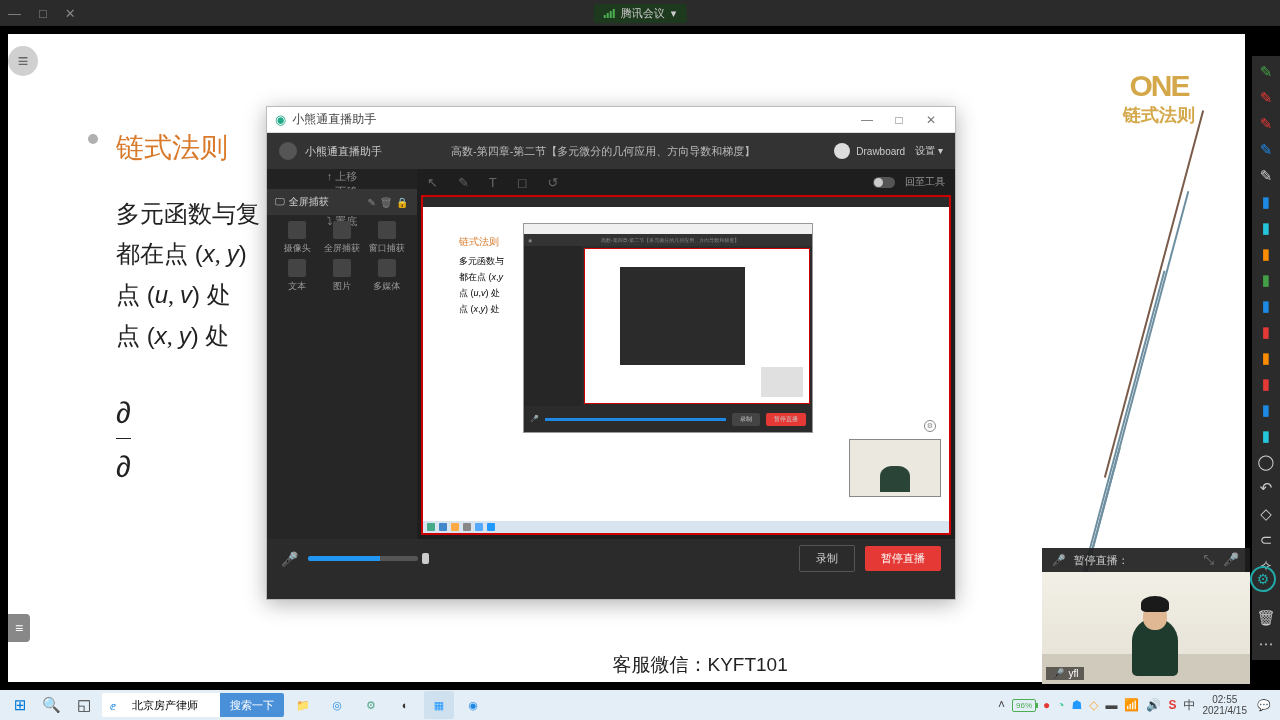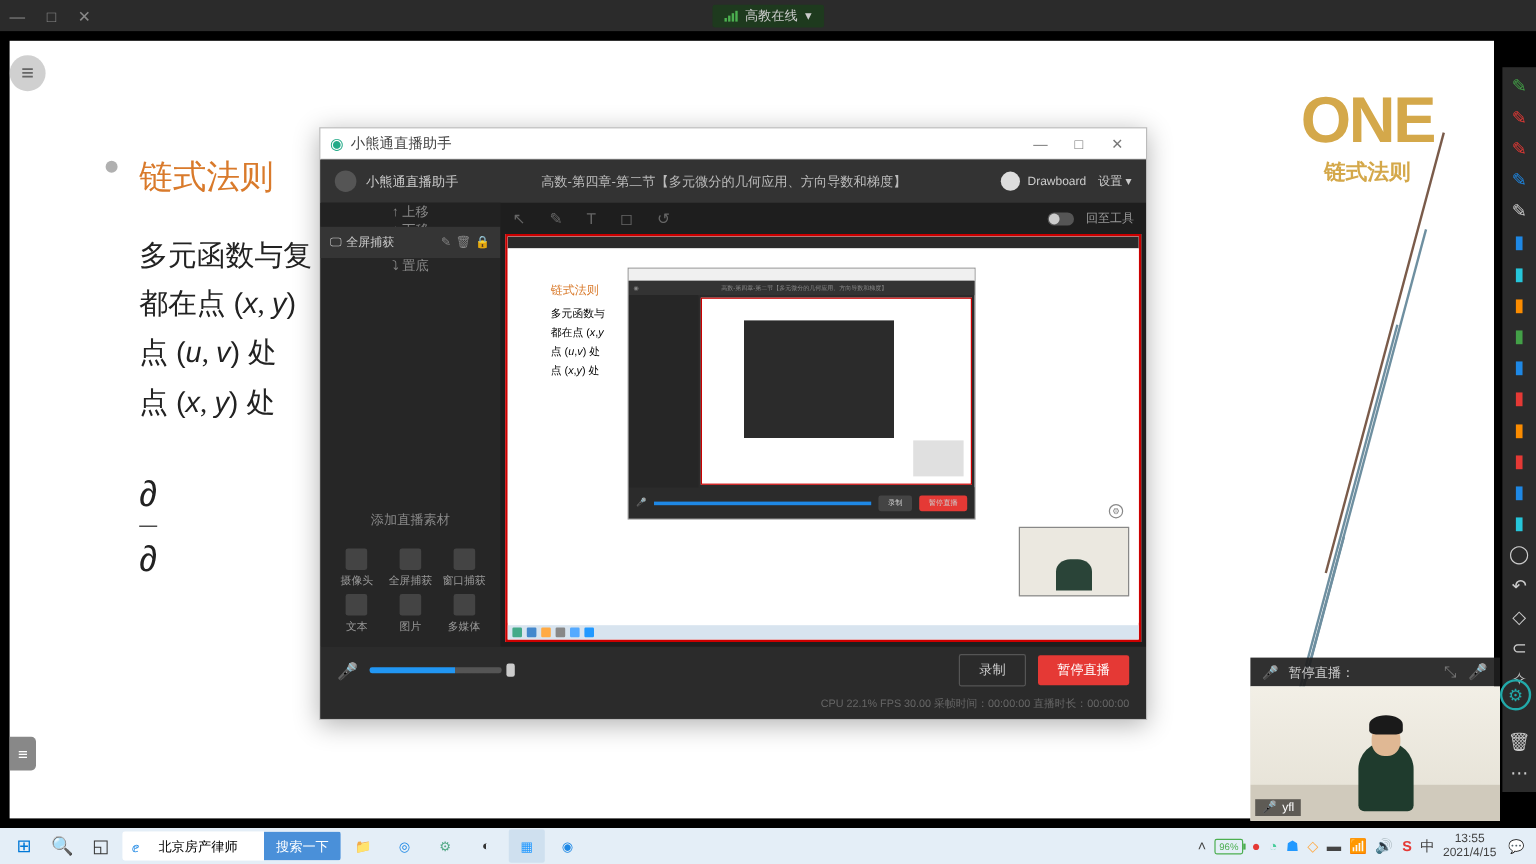--- a/index.html
+++ b/index.html
@@ -30,21 +30,21 @@
 .math-line i { font-style: italic; }
 
 
 .stripes { position: absolute; right: 40px; top: 30px; width: 180px; height: 640px; }
 .stripes .st { position: absolute; width: 2px; background: #6e8fa0; transform: rotate(15deg); right: 0; }
 .stripes .s1{height:380px; top:40px; right:50px; background:#7a5b4a;}
 .stripes .s2{height:420px; top:120px; right:70px;}
 .stripes .s3{height:390px; top:200px; right:90px;}
 .stripes .s4{height:200px; top:380px; right:110px;}
 .logo { position: absolute; right: 50px; top: 35px; color: #d4a84a; font-weight: bold; text-align: center; z-index: 6; }
-.logo .big { font-size: 54px; letter-spacing: -2px; }
+.logo .big { font-size: 30px; letter-spacing: -2px; }
 .logo .sub { font-size: 18px; }
 .bottom-text { position: absolute; bottom: 4px; left: 50%; transform: translateX(-8%); font-size: 19px; color: #222; text-align: left; line-height: 1.35; }
 
 
 .pen-toolbar { position: absolute; top: 30px; right: 0; width: 28px; bottom: 30px; background: #2b2b2b; display: flex; flex-direction: column; align-items: center; padding: 6px 0; gap: 6px; }
 .pen { width: 20px; height: 20px; display: flex; align-items: center; justify-content: center; font-size: 15px; cursor: pointer; }
 .pen-red{color:#e53935} .pen-blue{color:#1e88e5} .pen-green{color:#43a047} .pen-orange{color:#fb8c00} .pen-cyan{color:#26c6da} .pen-white{color:#ccc}
 .gear-circle { position: absolute; right: 4px; top: 540px; width: 26px; height: 26px; border: 2px solid #2aa; border-radius: 50%; display: flex; align-items: center; justify-content: center; color: #2aa; font-size: 14px; z-index: 60; }
 
 
@@ -144,21 +144,21 @@
 <body>
 
 <div class="titlebar">
   <div class="meeting-badge">
     <span class="sigbars">
         <span></span>
         <span></span>
         <span></span>
         <span></span>
       </span>
-    <span>高教在线</span>
+    <span>腾讯会议</span>
     <span>▾</span>
   </div>
   <div class="win-controls">
     <span>—</span>
     <span>□</span>
     <span>✕</span>
   </div>
 </div>
 
 <div class="doc-area">
@@ -180,20 +180,21 @@
       <div class="st s1"></div>
         <div class="st s2"></div>
         <div class="st s3"></div>
         <div class="st s4"></div>
     </div>
     <div class="logo">
       <div class="big">ONE</div>
       <div class="sub">链式法则</div>
     </div>
     <div class="bottom-text">
+      <div>客服微信：KYFT101</div>
     </div>
   </div>
 
   <div class="pen-toolbar">
     <div class="pen pen-green">✎</div>
     <div class="pen pen-red">✎</div>
     <div class="pen pen-red">✎</div>
     <div class="pen pen-blue">✎</div>
     <div class="pen pen-white">✎</div>
     <div class="pen pen-blue">▮</div>
@@ -246,21 +247,20 @@
           <span>⤴ 置顶</span>
           <span>⤵ 置底</span>
         </div>
         <div class="scene-item">
           <span>🖵</span>
           <span class="si-label">全屏捕获</span>
           <span class="si-ic">✎</span>
           <span class="si-ic">🗑</span>
           <span class="si-ic">🔒</span>
         </div>
-        <div class="add-src">添加直播素材</div>
         <div class="src-grid">
           <div class="src-cell">
               <div class="sic"></div>
               <span>摄像头</span>
             </div>
           <div class="src-cell">
               <div class="sic"></div>
               <span>全屏捕获</span>
             </div>
           <div class="src-cell">
@@ -340,21 +340,20 @@
     </div>
     <div class="stream-bottom">
       <div class="vol-row">
         <span class="mic">🎤</span>
         <div class="vol-bar"></div>
         <div class="vol-knob"></div>
         <span class="spacer"></span>
         <span class="btn-rec">录制</span>
         <span class="btn-live">暂停直播</span>
       </div>
-      <div class="status-row">CPU  22.1%   FPS   30.00   采帧时间：00:00:00   直播时长：00:00:00</div>
     </div>
   </div>
 </div>
 
 <div class="speaker">
   <div class="speaker-bar">
     <span>🎤</span>
     <span>暂停直播：</span>
     <div class="sp-r">
       <span>⤡</span>
@@ -397,18 +396,18 @@
     <span class="t-ic" style="color:#e53935">●</span>
     <span class="t-ic" style="color:#4c9">◔</span>
     <span class="t-ic" style="color:#29f">☗</span>
     <span class="t-ic" style="color:#fa4">◇</span>
     <span class="t-ic">▬</span>
     <span class="t-ic">📶</span>
     <span class="t-ic">🔊</span>
     <span class="t-ic" style="color:#e53935;font-weight:bold">S</span>
     <span class="t-ic">中</span>
     <div class="clock">
-      <div>13:55</div>
+      <div>02:55</div>
       <div>2021/4/15</div>
     </div>
     <div class="notif">💬</div>
   </div>
 </div>
 
 </body></html>

